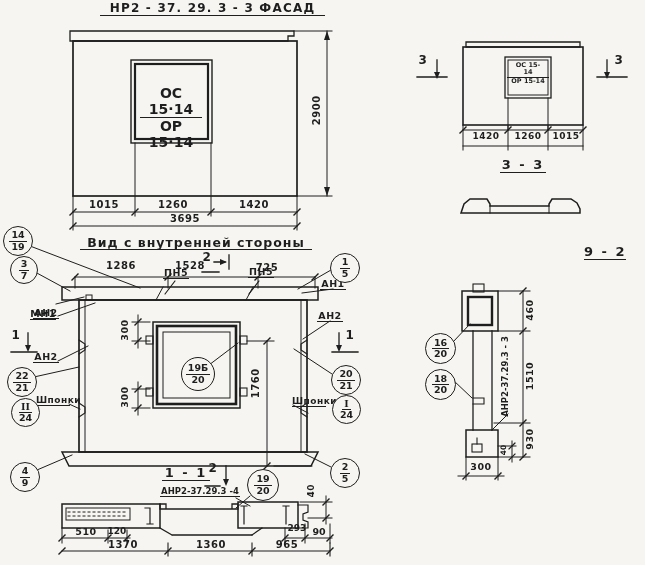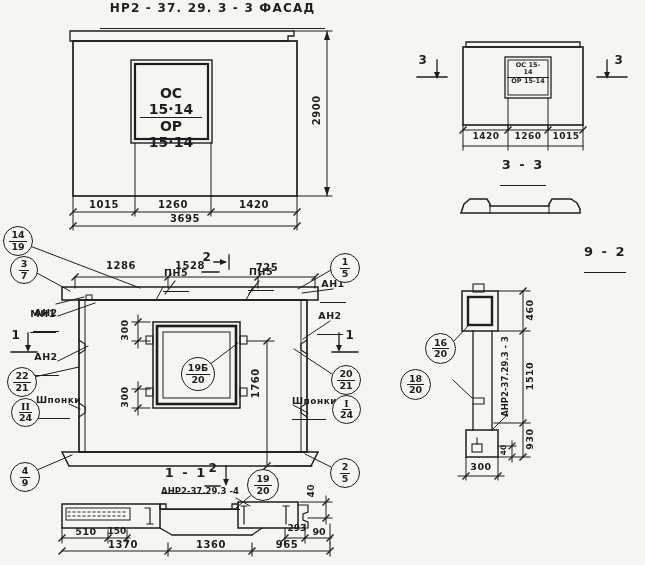--- a/index.html
+++ b/index.html
@@ -1,21 +1,21 @@
 <!DOCTYPE html>
 <html><head>
 <meta charset="utf-8">
 <style>
   html,body{margin:0;padding:0;background:#e8e6e0;}
   #canvas{position:relative;width:645px;height:565px;background:#f6f5f1;overflow:hidden;
           font-family:"DejaVu Sans",sans-serif;color:#1e1e1e;}
   #lines{position:absolute;left:0;top:0;}
   .lbl{position:absolute;font:700 10px "DejaVu Sans",sans-serif;color:#1e1e1e;
        text-align:center;letter-spacing:.5px;white-space:nowrap;line-height:1.05;}
-  .u{border-bottom:1.6px solid #1e1e1e;padding-bottom:13px;}
+  .u{border-bottom:1.6px solid #1e1e1e;padding-bottom:0;}
   .rot{transform:rotate(-90deg);transform-origin:center;}
   .title{font-size:12px;letter-spacing:1.2px;}
   .s9{font-size:9px;}.s95{font-size:9.5px;}.s85{font-size:8.5px;}.s12{font-size:12px;}
   .s13{font-size:13px;letter-spacing:2px;}.s75{font-size:7.5px;}
   .frac{position:absolute;text-align:center;font-weight:700;color:#1e1e1e;line-height:1.15;}
   .fr-t{display:inline-block;border-bottom:1.3px solid #1e1e1e;padding:0 8px;}
   .fr-b{display:block;}
   .co{position:absolute;border:1.6px solid #1e1e1e;border-radius:50%;background:#f6f5f1;
       display:flex;flex-direction:column;align-items:center;justify-content:center;
       font:700 9.5px "DejaVu Sans",sans-serif;line-height:1.1;z-index:3;}
@@ -183,20 +183,21 @@
     <span class="fr-b">ОР 15-14</span>
   </div>
   <div class="lbl s12" style="left:416px;top:54px;width:14px">3</div>
   <div class="lbl s12" style="left:612px;top:54px;width:14px">3</div>
   <div class="lbl s9" style="left:466px;top:132px;width:40px">1420</div>
   <div class="lbl s9" style="left:509px;top:132px;width:38px">1260</div>
   <div class="lbl s9" style="left:549px;top:132px;width:34px">1015</div>
 
   <div class="lbl s13 u" style="left:500px;top:158px;width:46px">3 - 3</div>
 
+  <div class="lbl u" style="left:80px;top:236px;width:232px;font-size:12.5px;letter-spacing:1px">Вид с внутренней  стороны</div>
   <div class="lbl" style="left:100px;top:261px;width:42px">1286</div>
   <div class="lbl" style="left:170px;top:261px;width:40px">1528</div>
   <div class="lbl" style="left:252px;top:263px;width:30px">725</div>
   <div class="lbl s12" style="left:200px;top:251px;width:14px">2</div>
   <div class="lbl s95 u" style="left:163px;top:268px;width:26px">ПН5</div>
   <div class="lbl s95 u" style="left:248px;top:267px;width:26px">ПН5</div>
   <div class="lbl s95 u" style="left:30px;top:309px;width:26px">МН1</div>
   <div class="lbl s95 u" style="left:33px;top:308px;width:26px">АН2</div>
   <div class="lbl s95 u" style="left:33px;top:352px;width:26px">АН2</div>
   <div class="lbl s95 u" style="left:320px;top:279px;width:26px">АН1</div>
@@ -207,21 +208,21 @@
   <div class="lbl s12" style="left:344px;top:329px;width:12px">1</div>
   <div class="lbl rot s95" style="left:110px;top:325px;width:30px">300</div>
   <div class="lbl rot s95" style="left:110px;top:392px;width:30px">300</div>
   <div class="lbl rot" style="left:238px;top:378px;width:36px">1760</div>
 
   <div class="lbl s13 u" style="left:162px;top:466px;width:48px">1 - 1</div>
   <div class="lbl s12" style="left:206px;top:462px;width:14px">2</div>
   <div class="lbl s85 u" style="left:160px;top:487px;width:80px;letter-spacing:0">АНР2-37.29.3 -4</div>
   <div class="lbl rot s9" style="left:303px;top:486px;width:18px">40</div>
   <div class="lbl s95" style="left:68px;top:527px;width:36px">510</div>
-  <div class="lbl s9" style="left:103px;top:527px;width:28px;letter-spacing:0">150</div>
+  <div class="lbl s9" style="left:103px;top:527px;width:28px;letter-spacing:0">120</div>
   <div class="lbl s9" style="left:284px;top:524px;width:26px;letter-spacing:0">293</div>
   <div class="lbl s95" style="left:308px;top:527px;width:22px;letter-spacing:0">90</div>
   <div class="lbl" style="left:100px;top:540px;width:46px">1370</div>
   <div class="lbl" style="left:188px;top:540px;width:46px">1360</div>
   <div class="lbl" style="left:268px;top:540px;width:38px">965</div>
 
   <div class="lbl s13 u" style="left:584px;top:245px;width:42px">9 - 2</div>
   <div class="lbl rot s95" style="left:516px;top:305px;width:28px">460</div>
   <div class="lbl rot s95" style="left:512px;top:371px;width:36px">1510</div>
   <div class="lbl rot s95" style="left:516px;top:434px;width:28px">930</div>
@@ -270,18 +271,18 @@
     <span class="co-b">20</span>
   </div>
   <div class="co" style="left:247px;top:469px;width:30px;height:30px">
     <span class="co-t">19</span>
     <span class="co-b">20</span>
   </div>
   <div class="co" style="left:425px;top:333px;width:29px;height:29px">
     <span class="co-t">16</span>
     <span class="co-b">20</span>
   </div>
-  <div class="co" style="left:400px;top:369px;width:29px;height:29px">
+  <div class="co" style="left:425px;top:369px;width:29px;height:29px">
     <span class="co-t">18</span>
     <span class="co-b">20</span>
   </div>
 
 </div>
 
 </body></html>

